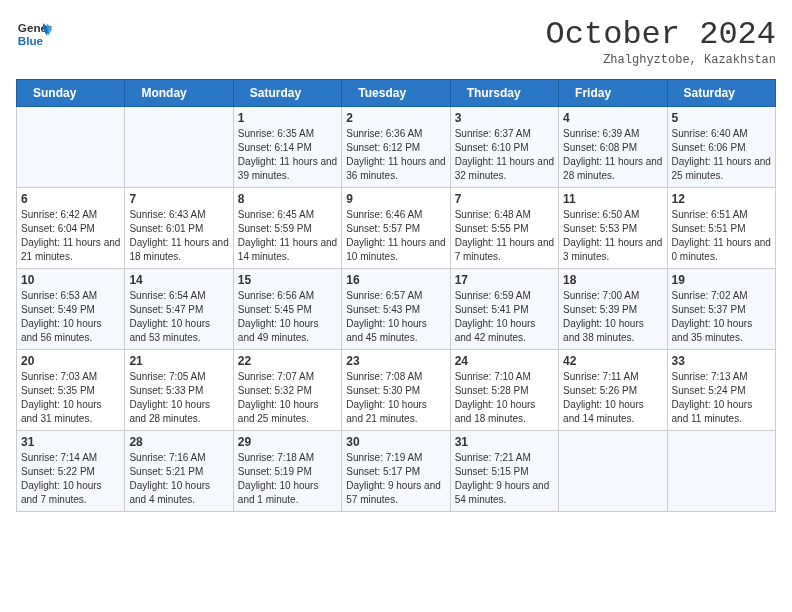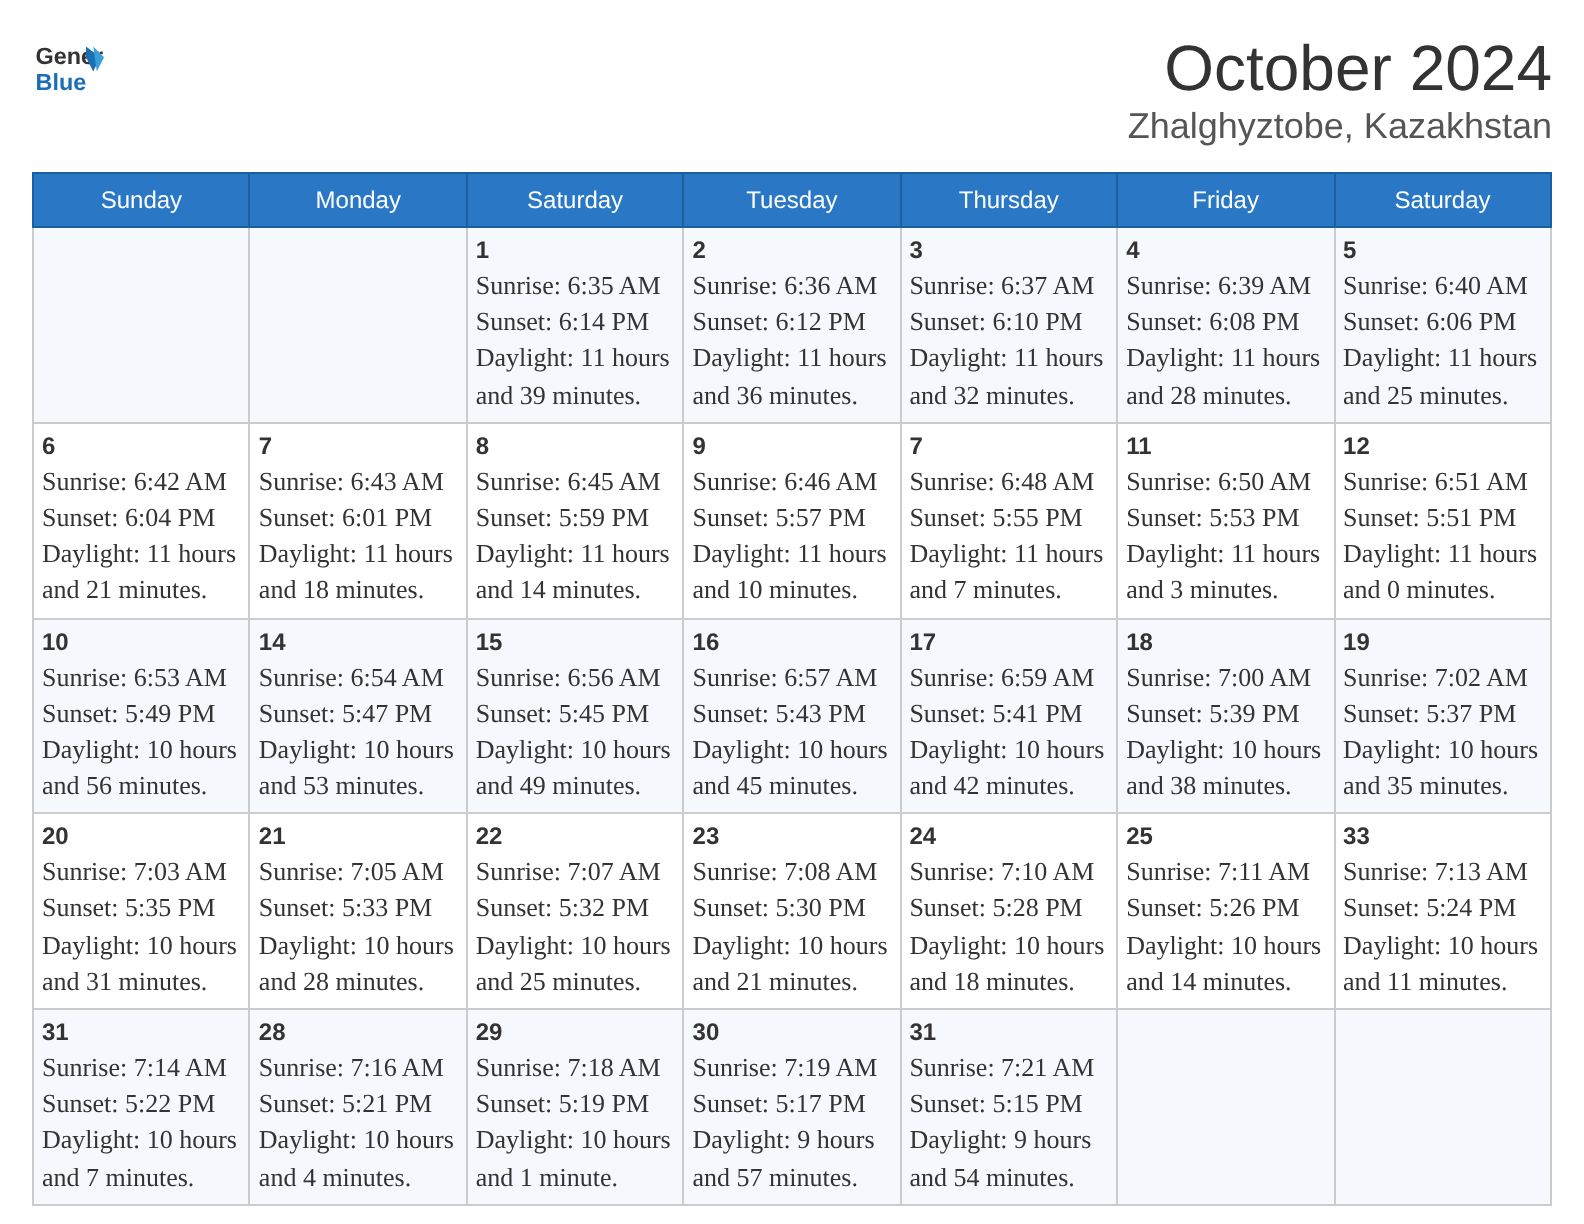--- a/index.html
+++ b/index.html
@@ -20,42 +20,43 @@
       display: flex;
       align-items: center;
       gap: 4px;
     }
     .logo-icon {
       width: 36px;
       height: 36px;
     }
     .title-block {
       text-align: right;
+      font-family: Liberation Mono, monospace;
     }
     .month-title {
       font-size: 32px;
       color: #333;
       font-weight: normal;
     }
     .subtitle {
-      font-size: 18px;
+      font-size: 12px;
       color: #555;
     }
     table {
       width: 100%;
       border-collapse: collapse;
       font-size: 11px;
     }
     thead th {
       background-color: #2a78c5;
       color: #fff;
-      padding: 6px 0;
-      text-align: center;
+      padding: 6px 16px;
+      text-align: left;
       font-size: 12px;
-      font-weight: normal;
+      font-weight: bold;
       border: 1px solid #1a5fa0;
     }
     tbody td {
       border: 1px solid #ccc;
       padding: 4px;
       vertical-align: top;
       width: calc(100% / 7);
       min-height: 80px;
     }
     tbody tr:nth-child(odd) td {
@@ -66,23 +67,22 @@
     }
     .day-num {
       font-weight: bold;
       font-size: 12px;
       color: #333;
       display: block;
       margin-bottom: 2px;
     }
     .day-info {
       color: #333;
-      font-size: 13px;
+      font-size: 10px;
       line-height: 1.4;
-      font-family: Liberation Serif, serif;
     }
     td.empty {
       background-color: #fff;
     }
   </style>
 </head>
 <body>
 
 <div class="header">
   <div class="logo">
@@ -211,21 +211,21 @@
         </td>
         <td>
           <span class="day-num">23</span>
           <div class="day-info">Sunrise: 7:08 AM<br>Sunset: 5:30 PM<br>Daylight: 10 hours and 21 minutes.</div>
         </td>
         <td>
           <span class="day-num">24</span>
           <div class="day-info">Sunrise: 7:10 AM<br>Sunset: 5:28 PM<br>Daylight: 10 hours and 18 minutes.</div>
         </td>
         <td>
-          <span class="day-num">25</span>
+          <span class="day-num">42</span>
           <div class="day-info">Sunrise: 7:11 AM<br>Sunset: 5:26 PM<br>Daylight: 10 hours and 14 minutes.</div>
         </td>
         <td>
           <span class="day-num">33</span>
           <div class="day-info">Sunrise: 7:13 AM<br>Sunset: 5:24 PM<br>Daylight: 10 hours and 11 minutes.</div>
         </td>
       </tr>
       <tr>
         <td>
           <span class="day-num">31</span>

